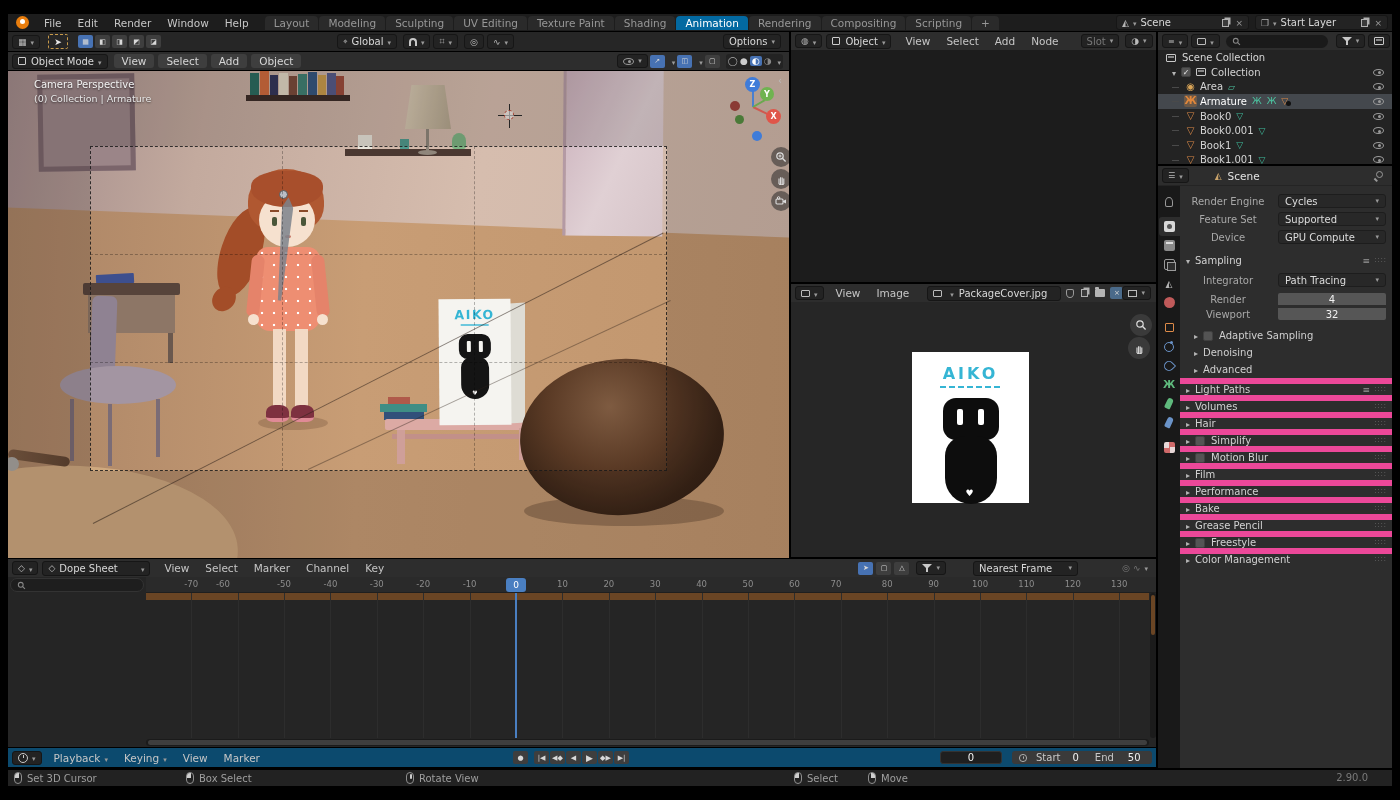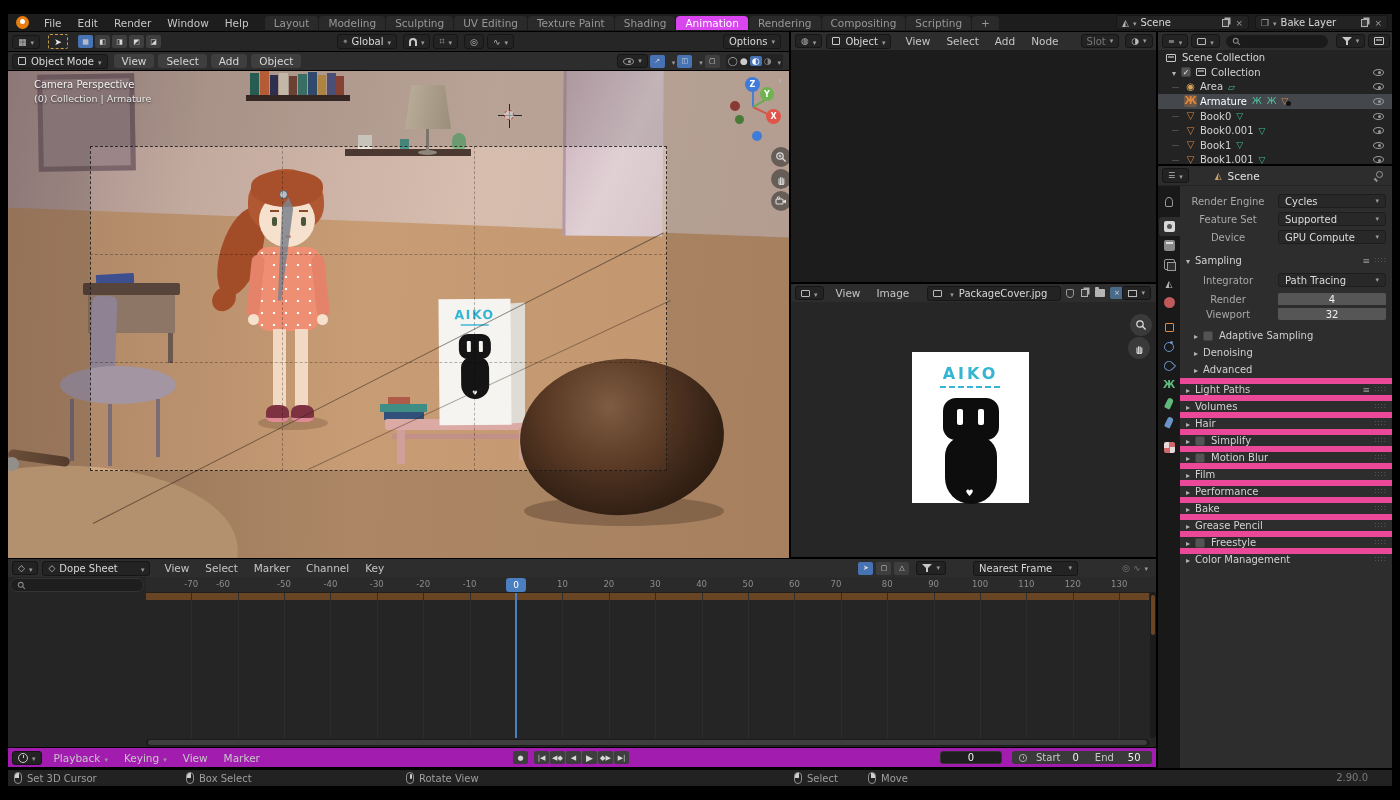--- a/index.html
+++ b/index.html
@@ -10,21 +10,21 @@
   .row{display:flex;align-items:center;}
   .region{position:absolute;overflow:hidden;}
   .hdr{background:#2d2d2d;}
   .menu{padding:0 8px;color:#c6c6c6;font-size:10.5px;white-space:nowrap;}
   .hbtn{background:#3e3e3e;border-radius:3px;padding:1px 8px;margin-right:4px;color:#d6d6d6;font-size:10.5px;}
   .pill{background:#232323;border:1px solid #161616;border-radius:3px;color:#d8d8d8;display:flex;align-items:center;padding:0 5px;height:15px;font-size:10px;white-space:nowrap;}
   .chev::after{content:"▾";font-size:7px;color:#9a9a9a;margin-left:4px;}
   .tri-r::before{content:"▸";font-size:8px;color:#b5b5b5;margin-right:5px;}
   .tri-d::before{content:"▾";font-size:8px;color:#b5b5b5;margin-right:5px;}
   .tab{padding:1px 9px;color:#979797;font-size:10.5px;background:#2a2a2a;border-radius:4px 4px 0 0;margin-right:1px;white-space:nowrap;}
-  .tab.active{background:#d946ef;color:#fff;}
+  .tab.active{background:#0369a1;color:#fff;}
   .cb{width:10px;height:10px;background:#545454;border-radius:2px;border:1px solid #404040;display:inline-flex;align-items:center;justify-content:center;font-size:8px;color:#e8e8e8;}
   .eye{width:11px;height:7px;border:1px solid #9a9a9a;border-radius:50%;position:relative;display:inline-block;}
   .eye::after{content:"";position:absolute;left:3.5px;top:1.5px;width:3px;height:3px;background:#9a9a9a;border-radius:50%;}
   .dd-field{background:#282828;border:1px solid #1d1d1d;border-radius:3px;height:14px;display:flex;align-items:center;padding:0 6px;color:#dcdcdc;font-size:10px;justify-content:space-between;}
   .num-field{background:#565656;border-radius:2px;height:12px;display:flex;align-items:center;justify-content:center;color:#f2f2f2;font-size:10px;}
   .plabel{color:#a8a8a8;font-size:10px;text-align:center;white-space:nowrap;}
   .mouse{width:8px;height:12px;border:1px solid #8e8e8e;border-radius:4px;position:relative;display:inline-block;margin-right:5px;}
   .mouse i{position:absolute;background:#cfcfcf;}
   .mouse.m-left i{left:0;top:0;width:4px;height:5px;border-radius:3px 0 0 0;}
   .mouse.m-right i{right:0;top:0;width:4px;height:5px;border-radius:0 3px 0 0;}
@@ -92,21 +92,21 @@
       <div class="pill" style="width:133px;margin-right:6px;">
         <span style="color:#b5b5b5;font-size:9px;">◭</span>
           <span class="chev"></span>
         <span style="margin-left:4px;flex:1;">Scene</span>
         <span class="dup"></span>
         <span class="xic" style="margin-left:6px;">×</span>
       </div>
       <div class="pill" style="width:133px;">
         <span style="color:#b5b5b5;font-size:9px;">❐</span>
           <span class="chev"></span>
-        <span style="margin-left:4px;flex:1;">Bake Layer</span>
+        <span style="margin-left:4px;flex:1;">Start Layer</span>
         <span class="dup"></span>
         <span class="xic" style="margin-left:6px;">×</span>
       </div>
     </div>
   </div>
 
   <div class="region row" style="left:8px;top:32px;width:781px;height:19px;background:#262626;">
     <span class="pill" style="margin-left:4px;height:14px;">
         <span style="font-size:9px;color:#bbb;">▦</span>
         <span class="chev"></span>
@@ -517,21 +517,21 @@
       </div>
 
     <div class="abs" style="left:138px;top:180px;width:1003px;height:7px;background:#1b1b1b;border-radius:4px;">
         <div style="margin:1px 2px;height:5px;background:#3e3e3e;border-radius:3px;"></div>
       </div>
     <div class="abs" style="left:1142px;top:34px;width:6px;height:145px;background:#1b1b1b;border-radius:3px;">
         <div style="margin:2px 1px;height:40px;background:#6a4524;border-radius:3px;"></div>
       </div>
   </div>
 
-  <div class="region row" style="left:8px;top:748px;width:1148px;height:19px;background:#a21caf;">
+  <div class="region row" style="left:8px;top:748px;width:1148px;height:19px;background:#0c4a6e;">
     <span class="pill" style="margin-left:4px;height:14px;">
         <span class="clockic"></span>
         <span class="chev"></span>
       </span>
     <div class="row" style="margin-left:4px;" id="timeline-menus">
         <span class="menu chev">Playback</span>
         <span class="menu chev">Keying</span>
         <span class="menu">View</span>
         <span class="menu">Marker</span>
       </div>

